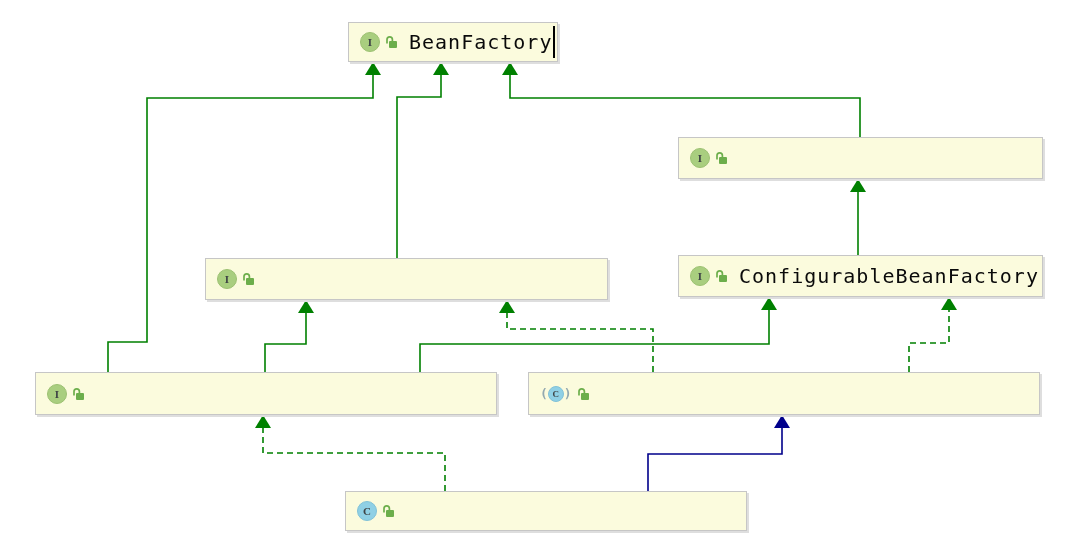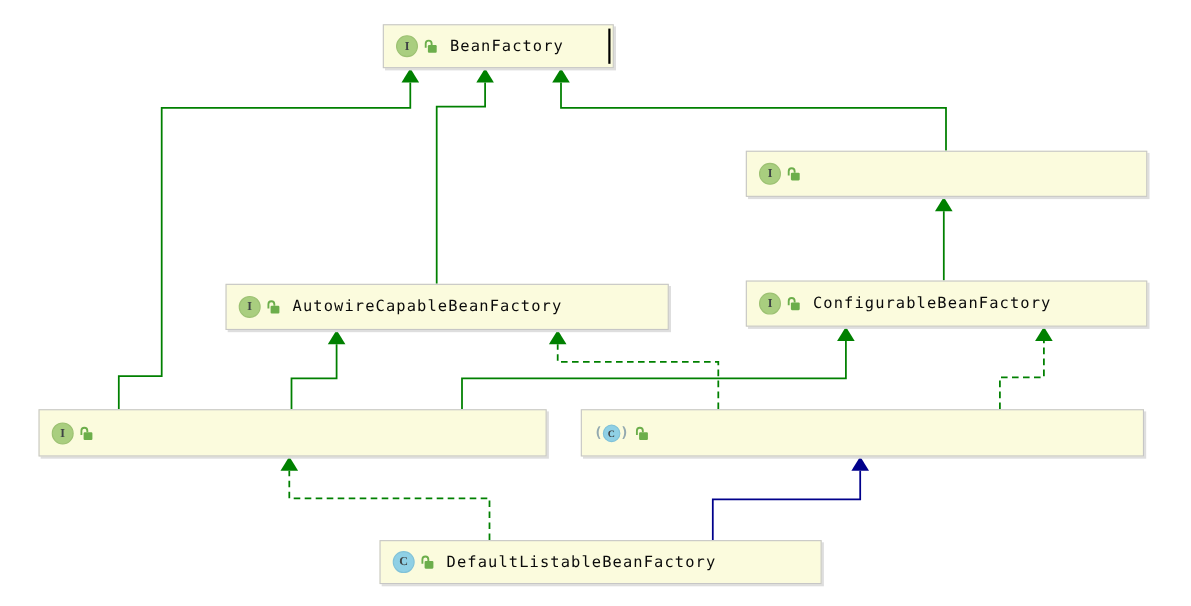--- a/index.html
+++ b/index.html
@@ -18,21 +18,21 @@
     width:18px;height:18px;border-radius:50%;
     font:bold 11px "Liberation Serif",serif;color:#3E4345;
   }
   .circle.interface{background:#A9CE7F;border:1px solid #9CC172;}
   .circle.clazz{background:#8FD0E5;border:1px solid #81C2D8;}
   .circle.small{width:14px;height:14px;font-size:9px;}
   .abstract{display:inline-flex;align-items:center;flex:none;}
   .paren{color:#93A9B0;font:600 13px "DejaVu Sans Mono",monospace;line-height:1;}
   .lock{flex:none;margin-left:4px;}
   .label{
-    margin-left:11px;font-size:14px;letter-spacing:1px;color:#0A0A0A;
+    margin-left:11px;font-size:20px;letter-spacing:1px;color:#0A0A0A;
     font-family:"DejaVu Sans Mono",monospace;
   }
   .caret{position:absolute;right:2px;top:3px;bottom:3px;width:2px;background:#000;}
 </style>
 </head>
 <body>
 
 <div id="canvas">
   <svg id="edges" viewBox="0 0 1083 551" xmlns="http://www.w3.org/2000/svg">
       <polyline points="108,372 108,342 147,342 147,98 373,98 373,75" fill="none" stroke="#008000" stroke-width="1.6"></polyline>
@@ -72,21 +72,20 @@
           <path d="M3 8.5 V4.6 A2.7 2.7 0 0 1 8.4 4.6 V6" fill="none" stroke="#6CAE4B" stroke-width="1.7"></path>
           <rect x="5" y="6" width="8" height="7" rx="1" fill="#6CAE4B"></rect>
         </svg>
       </div>
       <div class="node" style="left: 205px; top: 258px; width: 403px; height: 42px;">
         <span class="circle interface">I</span>
         <svg class="lock" width="14" height="14" viewBox="0 0 14 14">
           <path d="M3 8.5 V4.6 A2.7 2.7 0 0 1 8.4 4.6 V6" fill="none" stroke="#6CAE4B" stroke-width="1.7"></path>
           <rect x="5" y="6" width="8" height="7" rx="1" fill="#6CAE4B"></rect>
         </svg>
-        <span class="label">AutowireCapableBeanFactory</span>
       </div>
       <div class="node" style="left: 678px; top: 255px; width: 365px; height: 42px;">
         <span class="circle interface">I</span>
         <svg class="lock" width="14" height="14" viewBox="0 0 14 14">
           <path d="M3 8.5 V4.6 A2.7 2.7 0 0 1 8.4 4.6 V6" fill="none" stroke="#6CAE4B" stroke-width="1.7"></path>
           <rect x="5" y="6" width="8" height="7" rx="1" fill="#6CAE4B"></rect>
         </svg>
         <span class="label">ConfigurableBeanFactory</span>
       </div>
       <div class="node" style="left: 35px; top: 372px; width: 462px; height: 43px;">
@@ -106,16 +105,15 @@
           <path d="M3 8.5 V4.6 A2.7 2.7 0 0 1 8.4 4.6 V6" fill="none" stroke="#6CAE4B" stroke-width="1.7"></path>
           <rect x="5" y="6" width="8" height="7" rx="1" fill="#6CAE4B"></rect>
         </svg>
       </div>
       <div class="node" style="left: 345px; top: 491px; width: 402px; height: 40px;">
         <span class="circle clazz">C</span>
         <svg class="lock" width="14" height="14" viewBox="0 0 14 14">
           <path d="M3 8.5 V4.6 A2.7 2.7 0 0 1 8.4 4.6 V6" fill="none" stroke="#6CAE4B" stroke-width="1.7"></path>
           <rect x="5" y="6" width="8" height="7" rx="1" fill="#6CAE4B"></rect>
         </svg>
-        <span class="label">DefaultListableBeanFactory</span>
       </div>
     </div>
 </div>
 
 </body></html>

